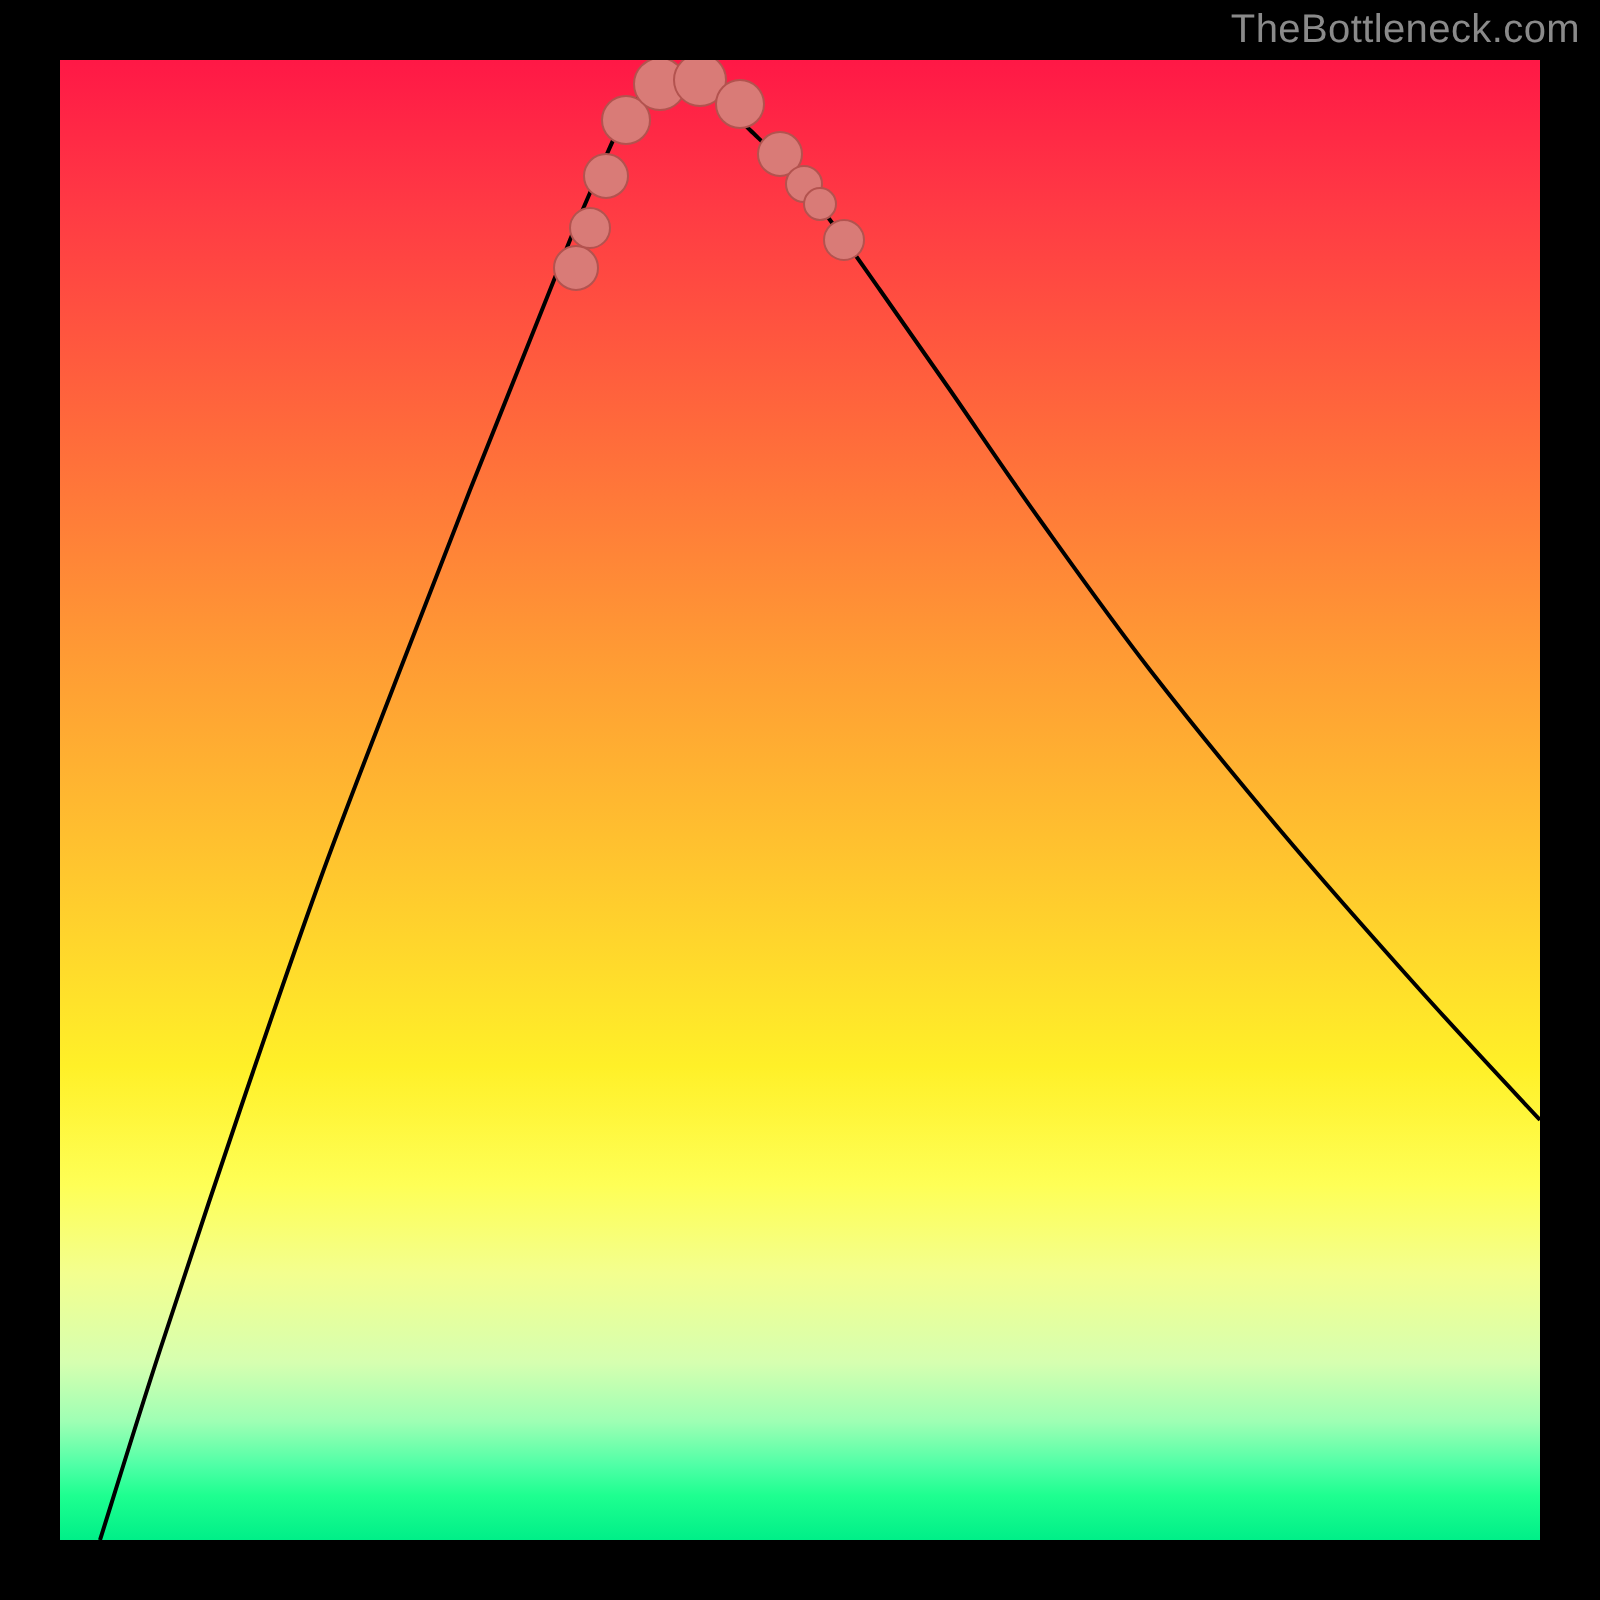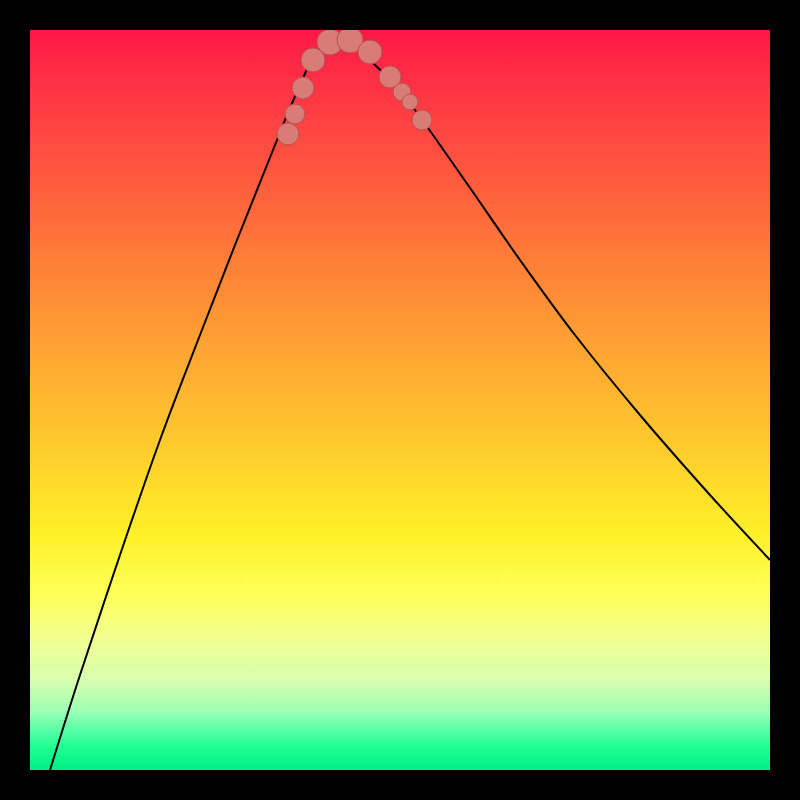--- a/index.html
+++ b/index.html
@@ -68,20 +68,21 @@
   .curve .dot {
     fill: #d97b77;
     stroke: #b3534f;
     stroke-width: 1;
   }
 </style>
 </head>
 <body>
 
 <div class="frame">
+  <div class="watermark">TheBottleneck.com</div>
   <div class="plot">
     <svg class="curve" viewBox="0 0 740 740" preserveAspectRatio="none">
       <path class="main" d="M 20 740 C 25.0 724.2, 38.3 680.8, 50 645 C 61.7 609.2, 76.7 564.2, 90 525 C 103.3 485.8, 116.7 446.7, 130 410 C 143.3 373.3, 157.5 337.5, 170 305 C 182.5 272.5, 194.2 242.5, 205 215 C 215.8 187.5, 226.7 160.8, 235 140 C 243.3 119.2, 249.2 104.2, 255 90 C 260.8 75.8, 265.8 64.5, 270 55 C 274.2 45.5, 276.7 39.2, 280 33 C 283.3 26.8, 286.7 22.2, 290 18 C 293.3 13.8, 296.7 9.7, 300 8 C 303.3 6.3, 305.8 6.7, 310 8 C 314.2 9.3, 319.2 11.5, 325 16 C 330.8 20.5, 338.3 28.5, 345 35 C 351.7 41.5, 358.3 47.5, 365 55 C 371.7 62.5, 377.5 70.0, 385 80 C 392.5 90.0, 400.0 100.8, 410 115 C 420.0 129.2, 431.7 145.8, 445 165 C 458.3 184.2, 473.3 206.7, 490 230 C 506.7 253.3, 525.0 279.2, 545 305 C 565.0 330.8, 587.5 358.3, 610 385 C 632.5 411.7, 658.3 440.8, 680 465 C 701.7 489.2, 730.0 519.2, 740 530" stroke="#000000"></path>
       <g>
           <circle cx="258" cy="104" r="11" class="dot" fill="#d97b77" stroke="#b3534f"></circle>
           <circle cx="265" cy="84" r="10" class="dot" fill="#d97b77" stroke="#b3534f"></circle>
           <circle cx="273" cy="58" r="11" class="dot" fill="#d97b77" stroke="#b3534f"></circle>
           <circle cx="283" cy="30" r="12" class="dot" fill="#d97b77" stroke="#b3534f"></circle>
           <circle cx="300" cy="12" r="13" class="dot" fill="#d97b77" stroke="#b3534f"></circle>
           <circle cx="320" cy="10" r="13" class="dot" fill="#d97b77" stroke="#b3534f"></circle>

